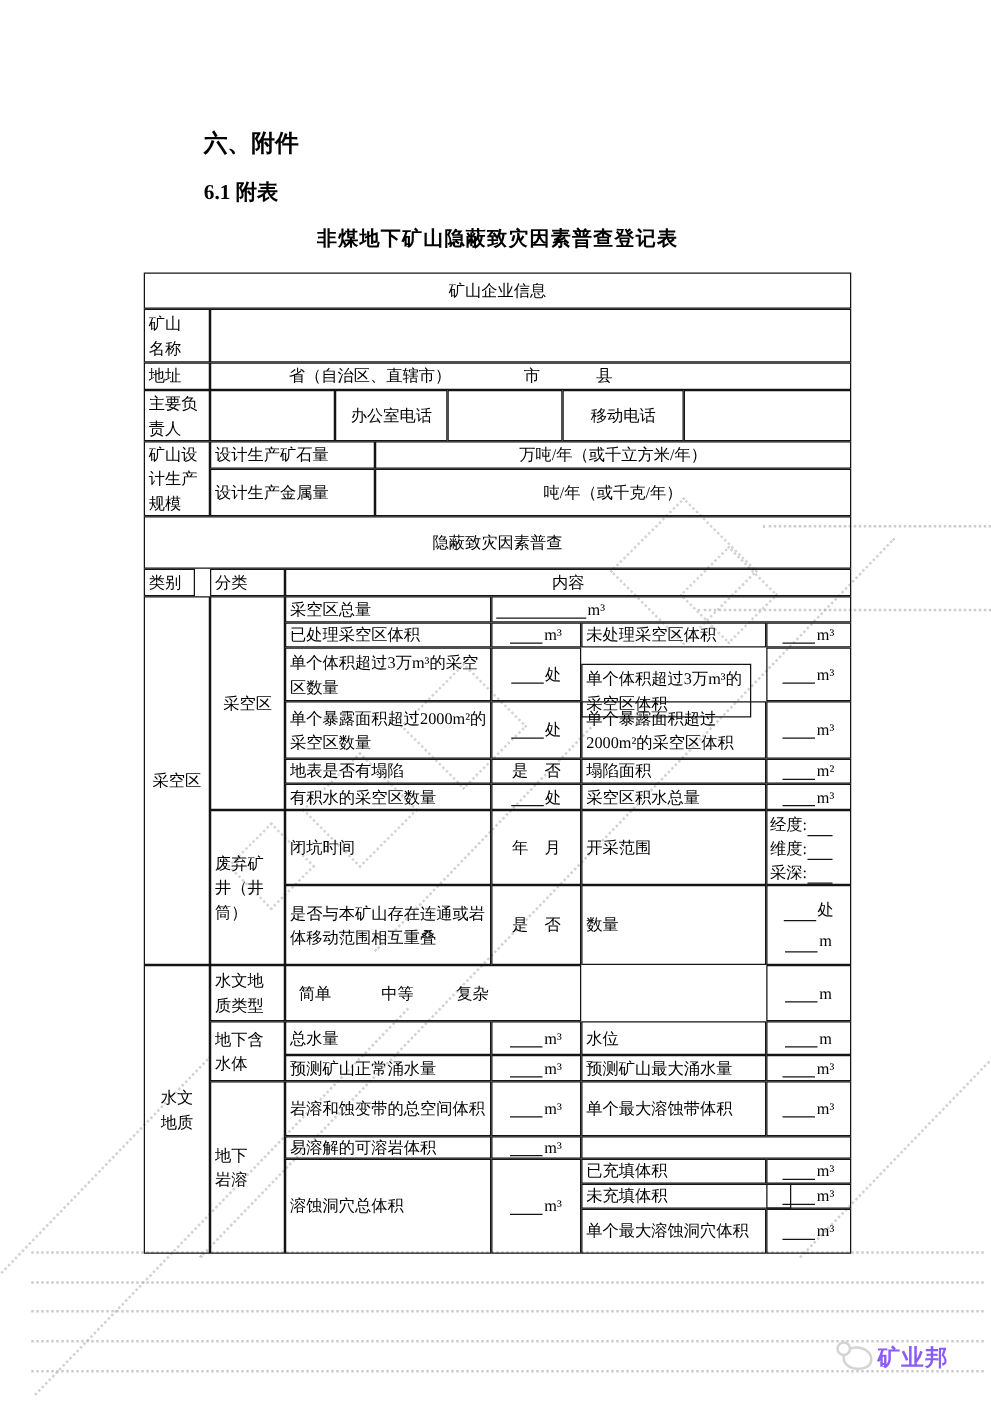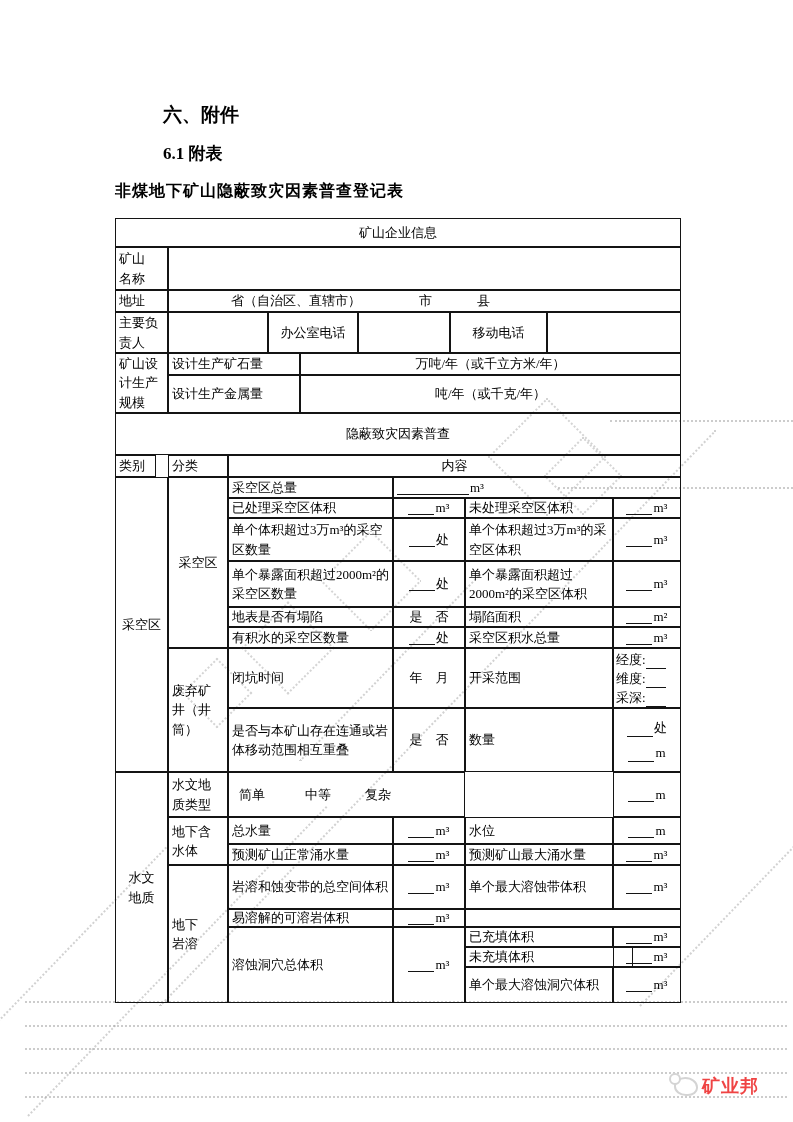--- a/index.html
+++ b/index.html
@@ -1,21 +1,21 @@
 <!DOCTYPE html>
 <html><head>
 <meta charset="utf-8">
 <style>
   html,body{margin:0;padding:0}
   body{width:793px;height:1122px;background:#ffffff;position:relative;overflow:hidden;
        font-family:"Liberation Serif","DejaVu Serif",serif;color:#000}
   .abs{position:absolute}
   .h1{font-size:19px;font-weight:bold}
   .h2{font-size:17px;font-weight:bold}
-  .ttl{font-size:16px;font-weight:bold;letter-spacing:1px}
+  .ttl{font-size:16px;font-weight:bold;text-align:center;letter-spacing:1px}
   
   #tbl{position:absolute;left:115px;top:218px;width:566px;height:786px;z-index:2}
   .c{position:absolute;box-sizing:border-box;border:1px solid #141414;display:flex;
      align-items:center;font-size:13px;line-height:1.5;background:transparent}
   .lbl{padding:0 3px;justify-content:flex-start;text-align:left}
   .ctr{justify-content:center;text-align:center}
   .pre{white-space:pre-line}
   .val{justify-content:center}
   .col{flex-direction:column;justify-content:center;align-items:flex-start;padding:1px 2px}
   .colc{flex-direction:column;justify-content:center;align-items:center}
@@ -23,21 +23,21 @@
   .bl.w{width:72px;margin-left:3px}
   .bl.s{width:20px}
   .ln{line-height:19px;display:flex;align-items:flex-end}
   
   .wm{position:absolute;z-index:1;opacity:.5}
   .dot{border-top:2px dotted #9a9a9a}
   .diag{border-top:2px dotted #a5a5a5;transform:rotate(-46deg);transform-origin:0 50%}
   .dia{border:2px dotted #ababab;transform:rotate(45deg)}
   
   #logo{position:absolute;left:674px;top:1074px;display:flex;align-items:center;gap:4px;z-index:3}
-  #logo .txt{color:#ef4444;font-size:18px;font-weight:bold;letter-spacing:1px}
+  #logo .txt{color:#8b5cf6;font-size:18px;font-weight:bold;letter-spacing:1px}
   .licon{width:20px;height:15px;border:2px solid #d4d4d4;border-radius:60% 70% 55% 65%;position:relative}
   .licon:before{content:"";position:absolute;left:-7px;top:-6px;width:8px;height:8px;
                 border:2px solid #d4d4d4;border-radius:50%;background:#fff}
 </style>
 </head>
 <body>
 
 <div class="wm dot" style="left:610px;top:420px;width:183px"></div>
 <div class="wm dot" style="left:558px;top:487px;width:235px"></div>
 <div class="wm dot" style="left:25px;top:1001px;width:762px"></div>
@@ -157,21 +157,21 @@
       <span>m³</span>
     </div>
 
   <div class="c lbl" style="left:113px;top:300px;width:165px;height:43px">
       <span>单个体积超过3万m³的采空区数量</span>
     </div>
   <div class="c val" style="left:278px;top:300px;width:72px;height:43px">
       <span class="bl"></span>
       <span>处</span>
     </div>
-  <div class="c lbl" style="left:350px;top:300px;width:148px;height:43px">
+  <div class="c lbl" style="left:350px;top:313px;width:136px;height:43px">
       <span>单个体积超过3万m³的采空区体积</span>
     </div>
   <div class="c val" style="left:498px;top:300px;width:68px;height:43px">
       <span class="bl"></span>
       <span>m³</span>
     </div>
 
   <div class="c lbl" style="left:113px;top:343px;width:165px;height:46px">
       <span>单个暴露面积超过2000m²的采空区数量</span>
     </div>

